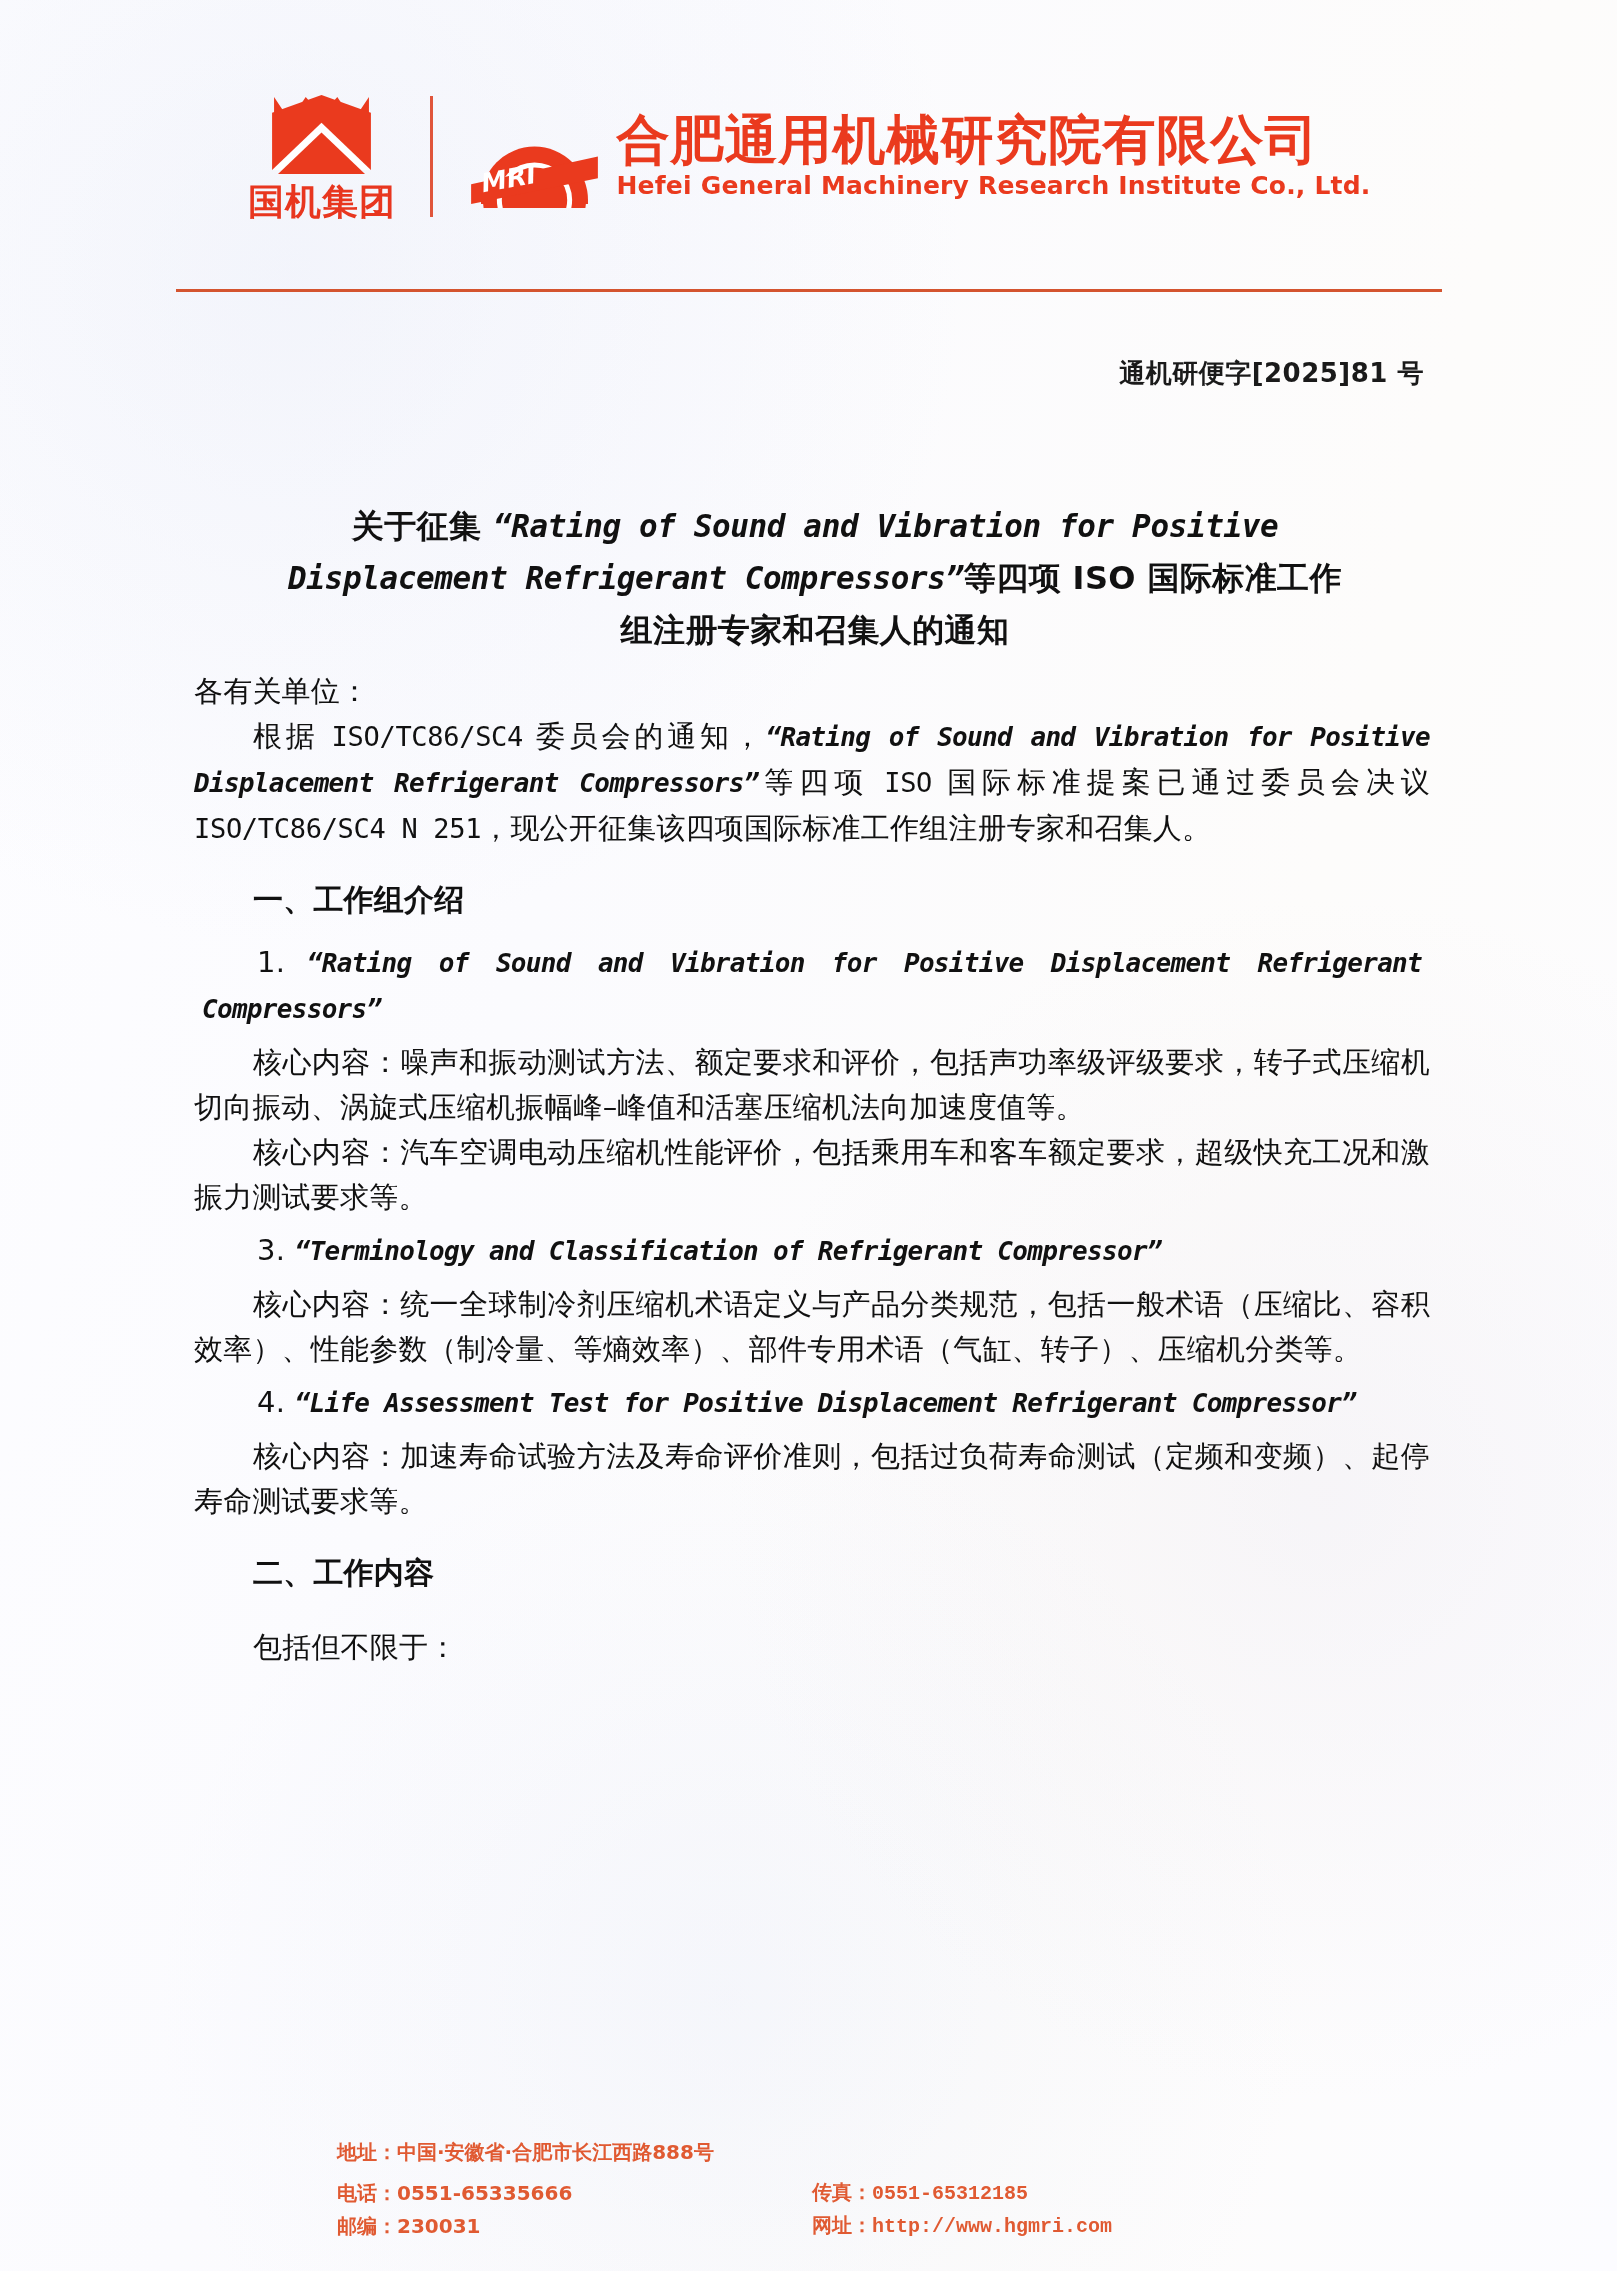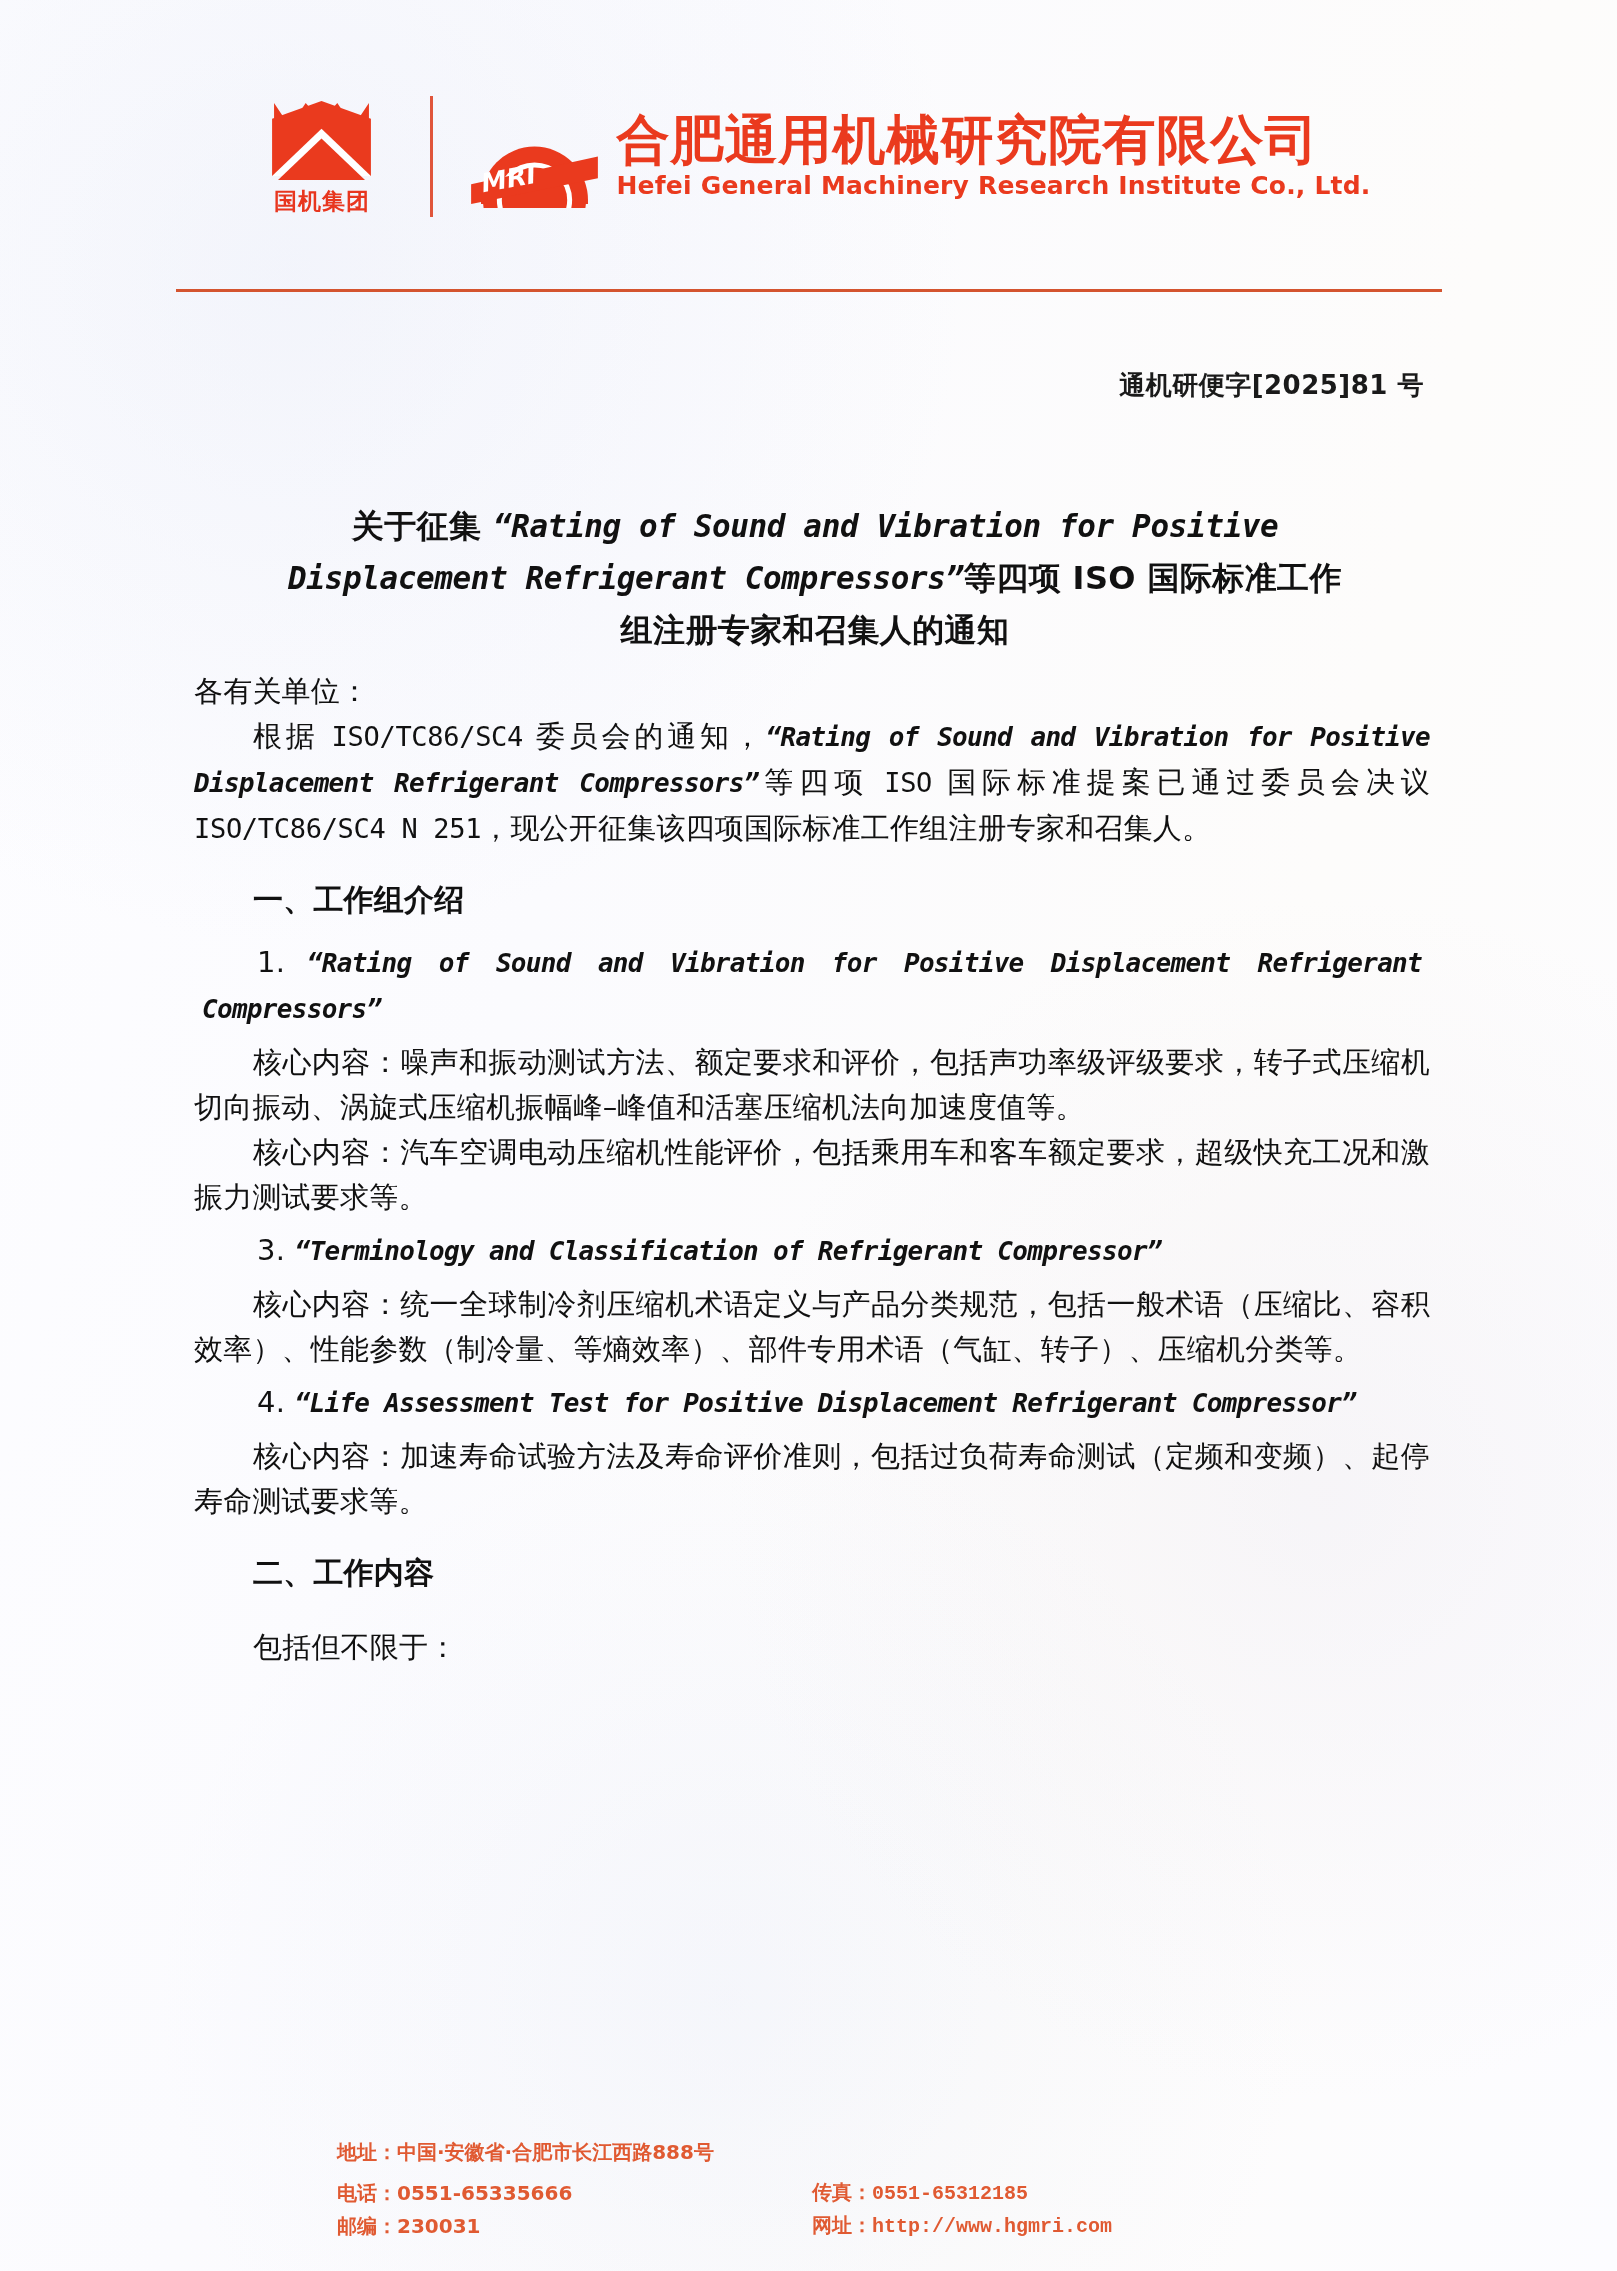--- a/index.html
+++ b/index.html
@@ -55,21 +55,21 @@
   }
   .sinomach-mark {
     width: 123px;
     height: 85px;
     position: relative;
   }
   .sinomach-text {
     margin-top: 6px;
     font-family: "DejaVu Sans", "Liberation Sans", sans-serif;
     font-weight: bold;
-    font-size: 23px;
+    font-size: 36px;
     letter-spacing: 1px;
     color: #e8361f;
     line-height: 1;
     white-space: nowrap;
   }
   .vrule {
     width: 3px;
     height: 121px;
     background: #e0553b;
     margin: 0 8px;
@@ -117,21 +117,21 @@
     top: 289px;
     height: 3px;
     background: linear-gradient(90deg, #d4512f 0%, #e4apparently 0%, #d9552f 100%);
     background: #d4542f;
   }
 
   
   .docnum {
     position: absolute;
     right: 194px;
-    top: 368px;
+    top: 356px;
     font-family: "DejaVu Sans", "Liberation Sans", sans-serif;
     font-size: 26px;
     color: #1a1a1a;
     letter-spacing: 0.5px;
     font-weight: 600;
   }
 
   
   .title {
     position: absolute;

